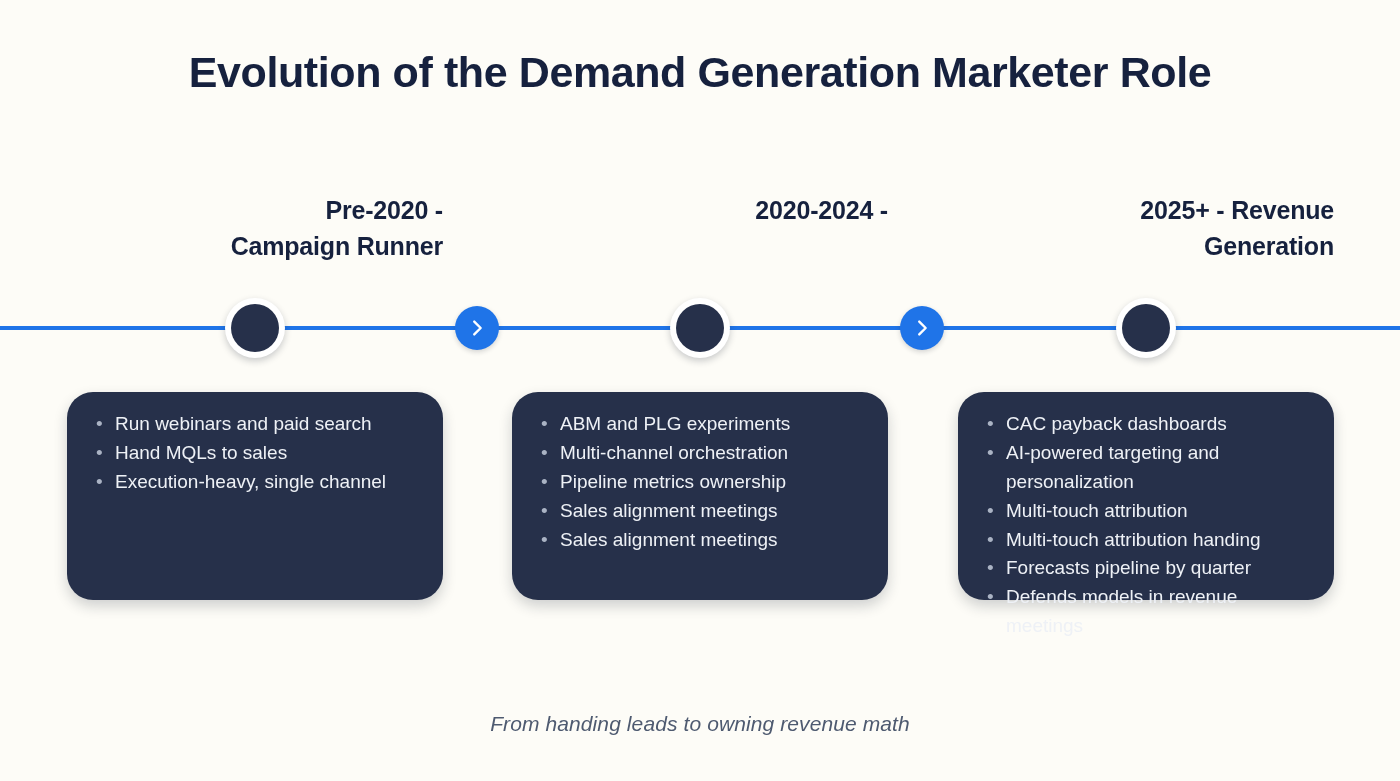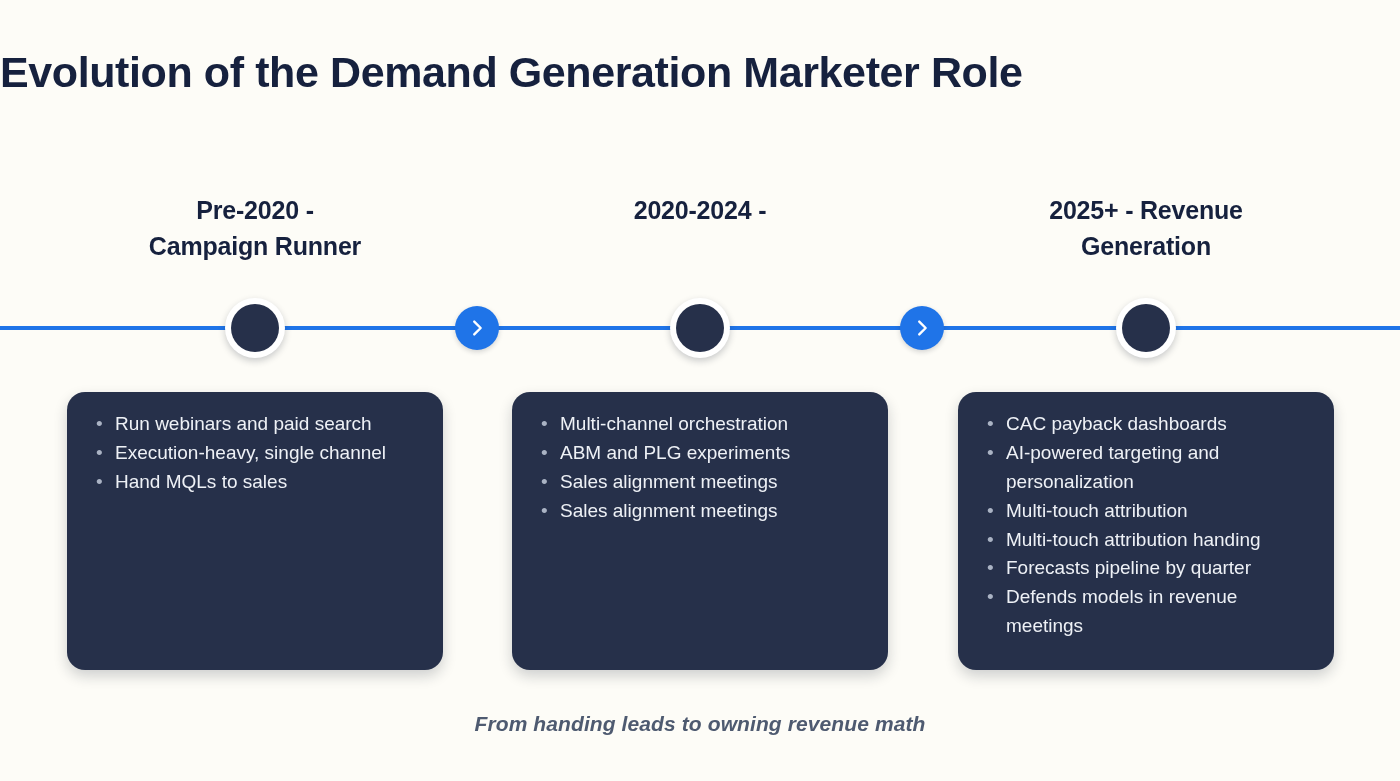--- a/index.html
+++ b/index.html
@@ -21,20 +21,21 @@
     width: 1400px;
     height: 781px;
   }
 
   
   .page-title {
     position: absolute;
     left: 0;
     top: 48px;
     width: 1400px;
+    text-align: center;
     font-size: 43px;
     font-weight: 700;
     letter-spacing: -0.4px;
     color: #16213e;
     line-height: 1.15;
   }
 
   
   .timeline-line {
     position: absolute;
@@ -53,21 +54,21 @@
   }
   .stage-1 { left: 67px; }
   .stage-2 { left: 512px; }
   .stage-3 { left: 958px; }
 
   .stage-heading {
     position: absolute;
     top: 193px;
     left: 0;
     width: 376px;
-    text-align: center;
+    text-align: right;
     font-size: 25px;
     font-weight: 700;
     color: #16213e;
     line-height: 1.42;
     letter-spacing: -0.2px;
   }
 
   
   .stage-node {
     position: absolute;
@@ -88,24 +89,24 @@
     border-radius: 50%;
     background: #26304a;
   }
 
   
   .stage-card {
     position: absolute;
     top: 392px;
     left: 0;
     width: 376px;
-    height: 278px;
+    height: 208px;
     box-sizing: border-box;
     background: #26304a;
-    border-radius: 18px;
+    border-radius: 26px;
     box-shadow: 0 6px 14px rgba(20, 28, 45, 0.20);
     padding: 18px 18px 18px 10px;
   }
   .bullet-list {
     margin: 0;
     padding: 0 0 0 36px;
     list-style: none;
   }
   .bullet-list li {
     position: relative;
@@ -146,21 +147,20 @@
   .footer-caption {
     position: absolute;
     left: 0;
     top: 712px;
     width: 1400px;
     text-align: center;
     font-size: 21px;
     font-style: italic;
     color: #4e5a70;
     letter-spacing: 0.1px;
-    font-weight: bold;
   }
 </style>
 </head>
 <body>
 
 <div class="canvas">
 
   <div class="page-title">Evolution of the Demand Generation Marketer Role</div>
 
   <div class="timeline-line"></div>
@@ -169,22 +169,22 @@
     <div class="stage-heading">
       <span>Pre-2020 -</span><br>
       <span>Campaign Runner</span>
     </div>
     <div class="stage-node">
       <div class="stage-node-inner"></div>
     </div>
     <div class="stage-card">
       <ul class="bullet-list">
         <li>Run webinars and paid search</li>
+        <li>Hand MQLs to sales</li>
         <li>Execution-heavy, single channel</li>
-        <li>Hand MQLs to sales</li>
       </ul>
     </div>
   </div>
 
   <div class="connector-arrow connector-arrow-1">
     <span>
       <svg width="22" height="22" viewBox="0 0 24 24" fill="none" stroke="#ffffff" stroke-width="2.6" stroke-linecap="round" stroke-linejoin="round">
         <polyline points="9 5 16 12 9 19"></polyline>
       </svg>
     </span>
@@ -192,22 +192,23 @@
 
   <div class="stage stage-2">
     <div class="stage-heading">
       <span>2020-2024 -</span><br>
     </div>
     <div class="stage-node">
       <div class="stage-node-inner"></div>
     </div>
     <div class="stage-card">
       <ul class="bullet-list">
+        <li>ABM and PLG experiments</li>
         <li>Multi-channel orchestration</li>
-        <li>ABM and PLG experiments</li>
+        <li>Pipeline metrics ownership</li>
         <li>Sales alignment meetings</li>
         <li>Sales alignment meetings</li>
       </ul>
     </div>
   </div>
 
   <div class="connector-arrow connector-arrow-2">
     <span>
       <svg width="22" height="22" viewBox="0 0 24 24" fill="none" stroke="#ffffff" stroke-width="2.6" stroke-linecap="round" stroke-linejoin="round">
         <polyline points="9 5 16 12 9 19"></polyline>

